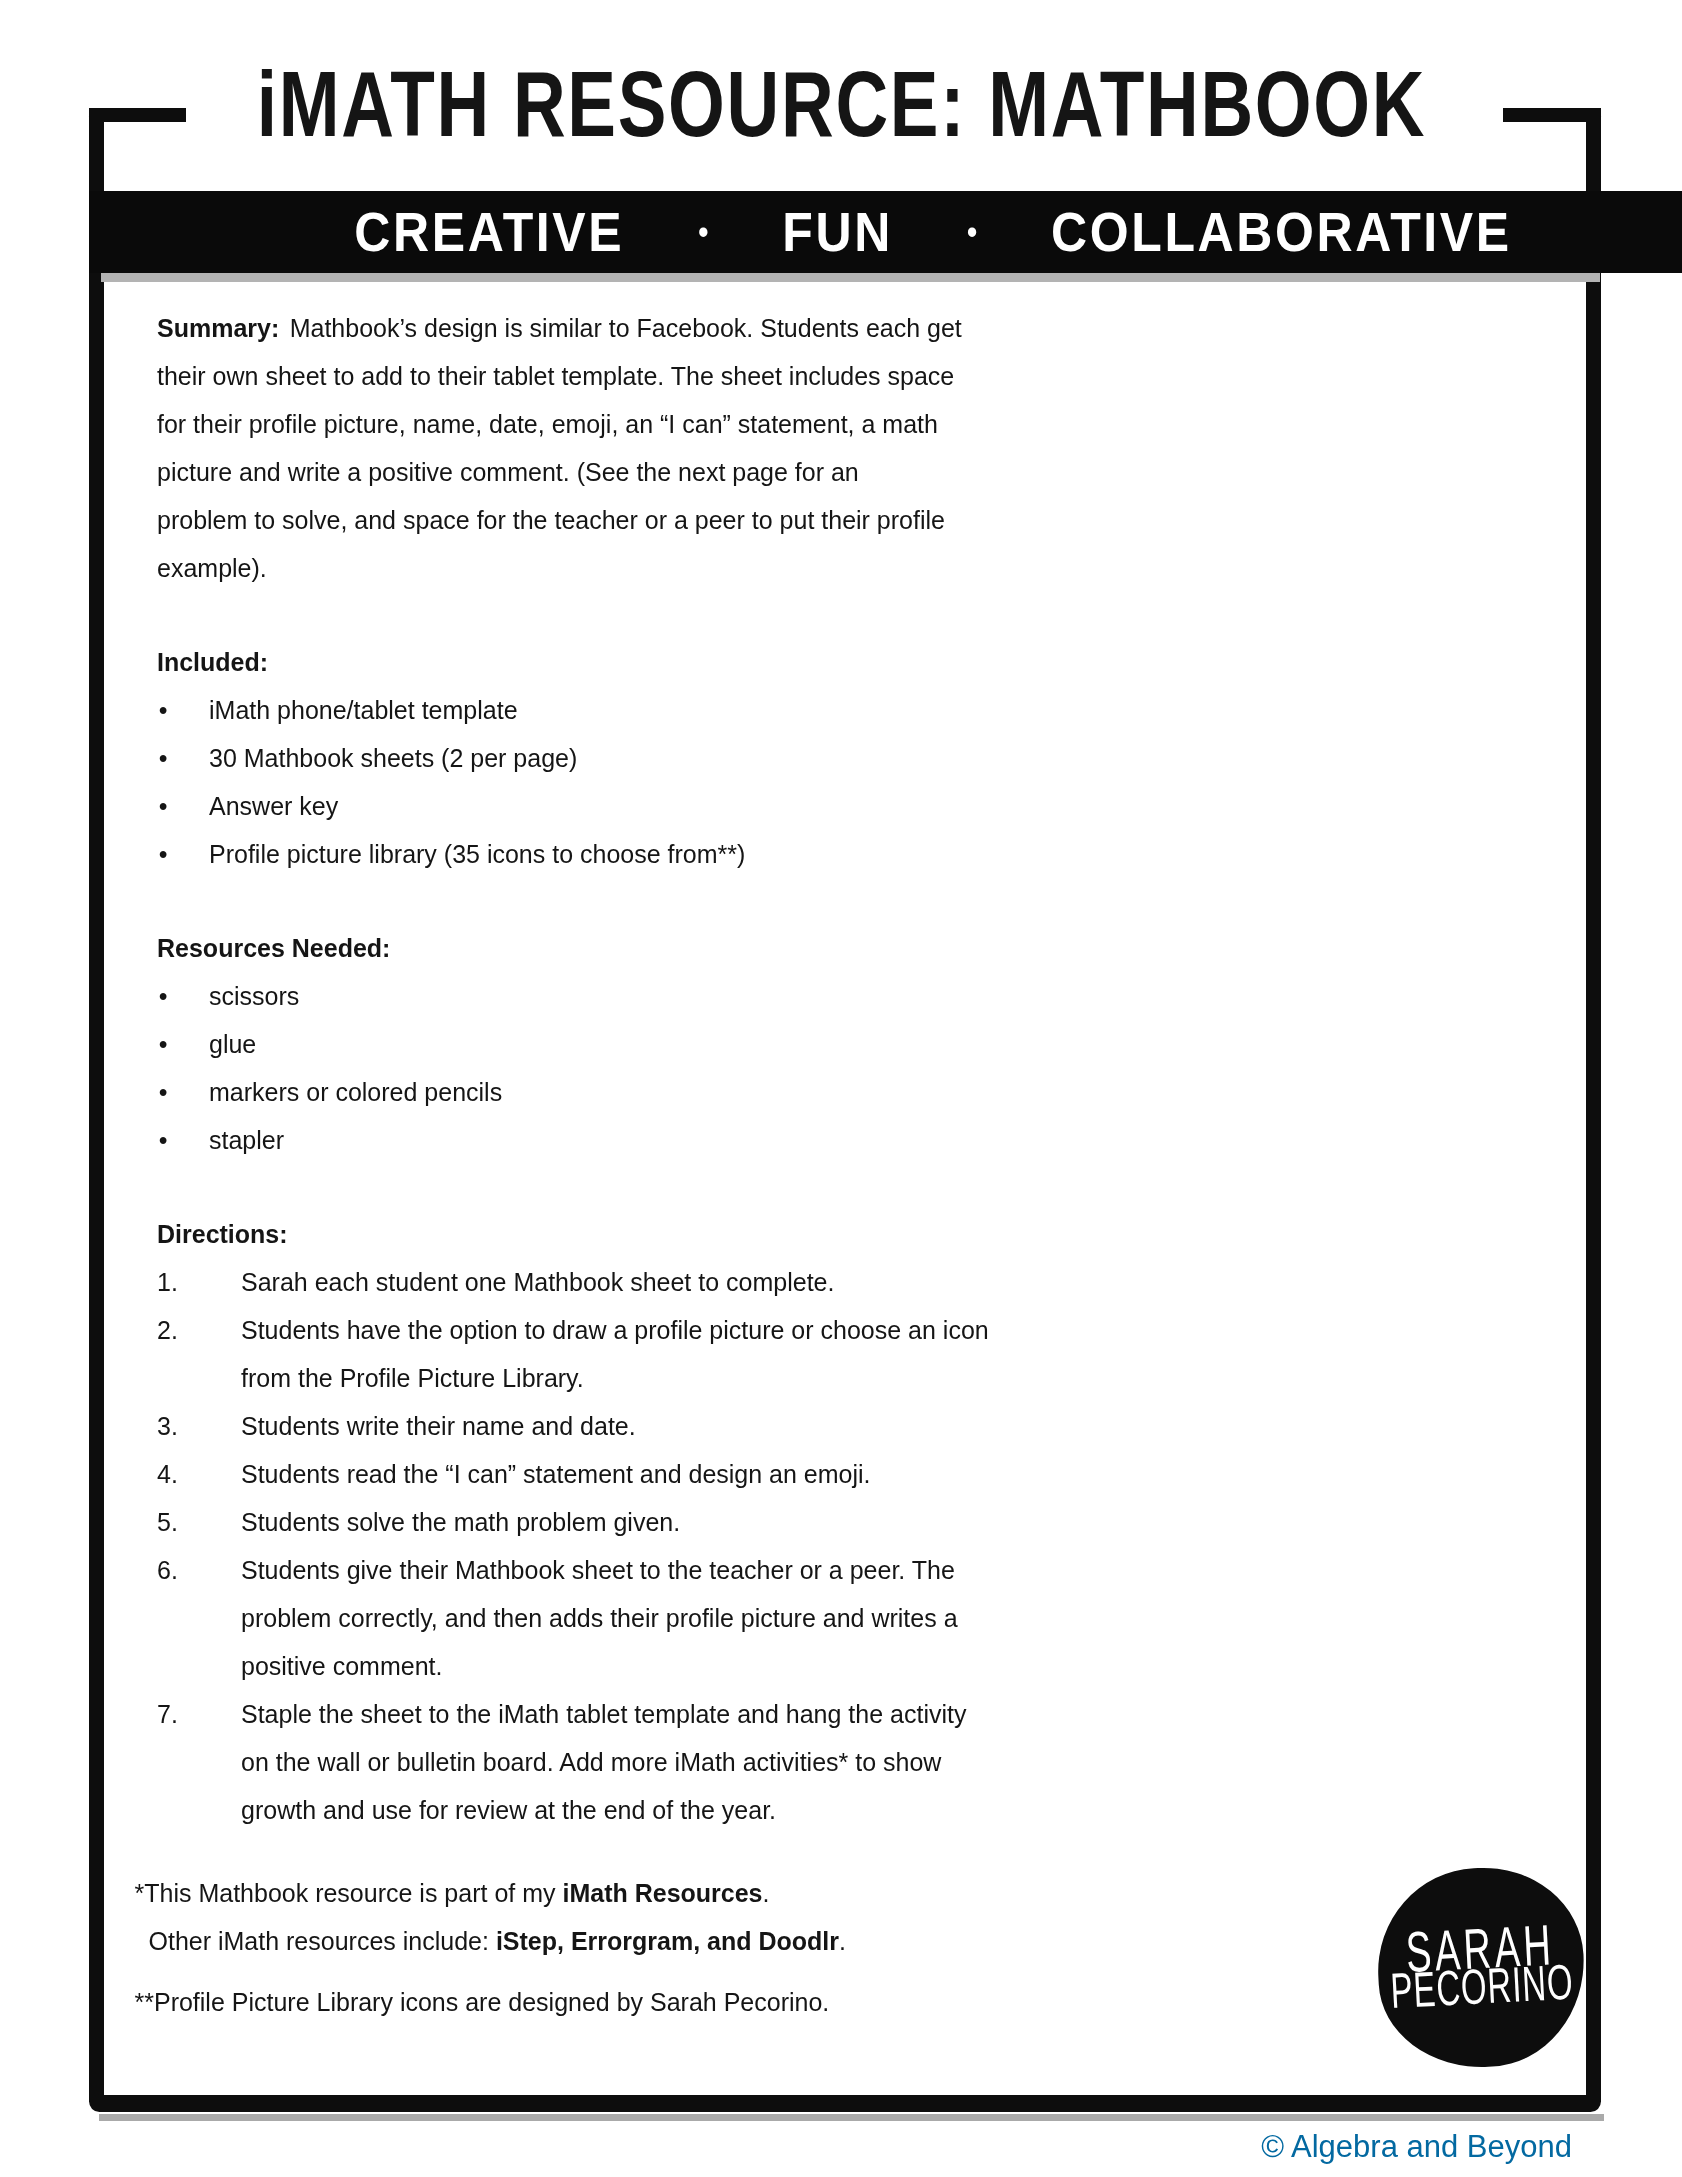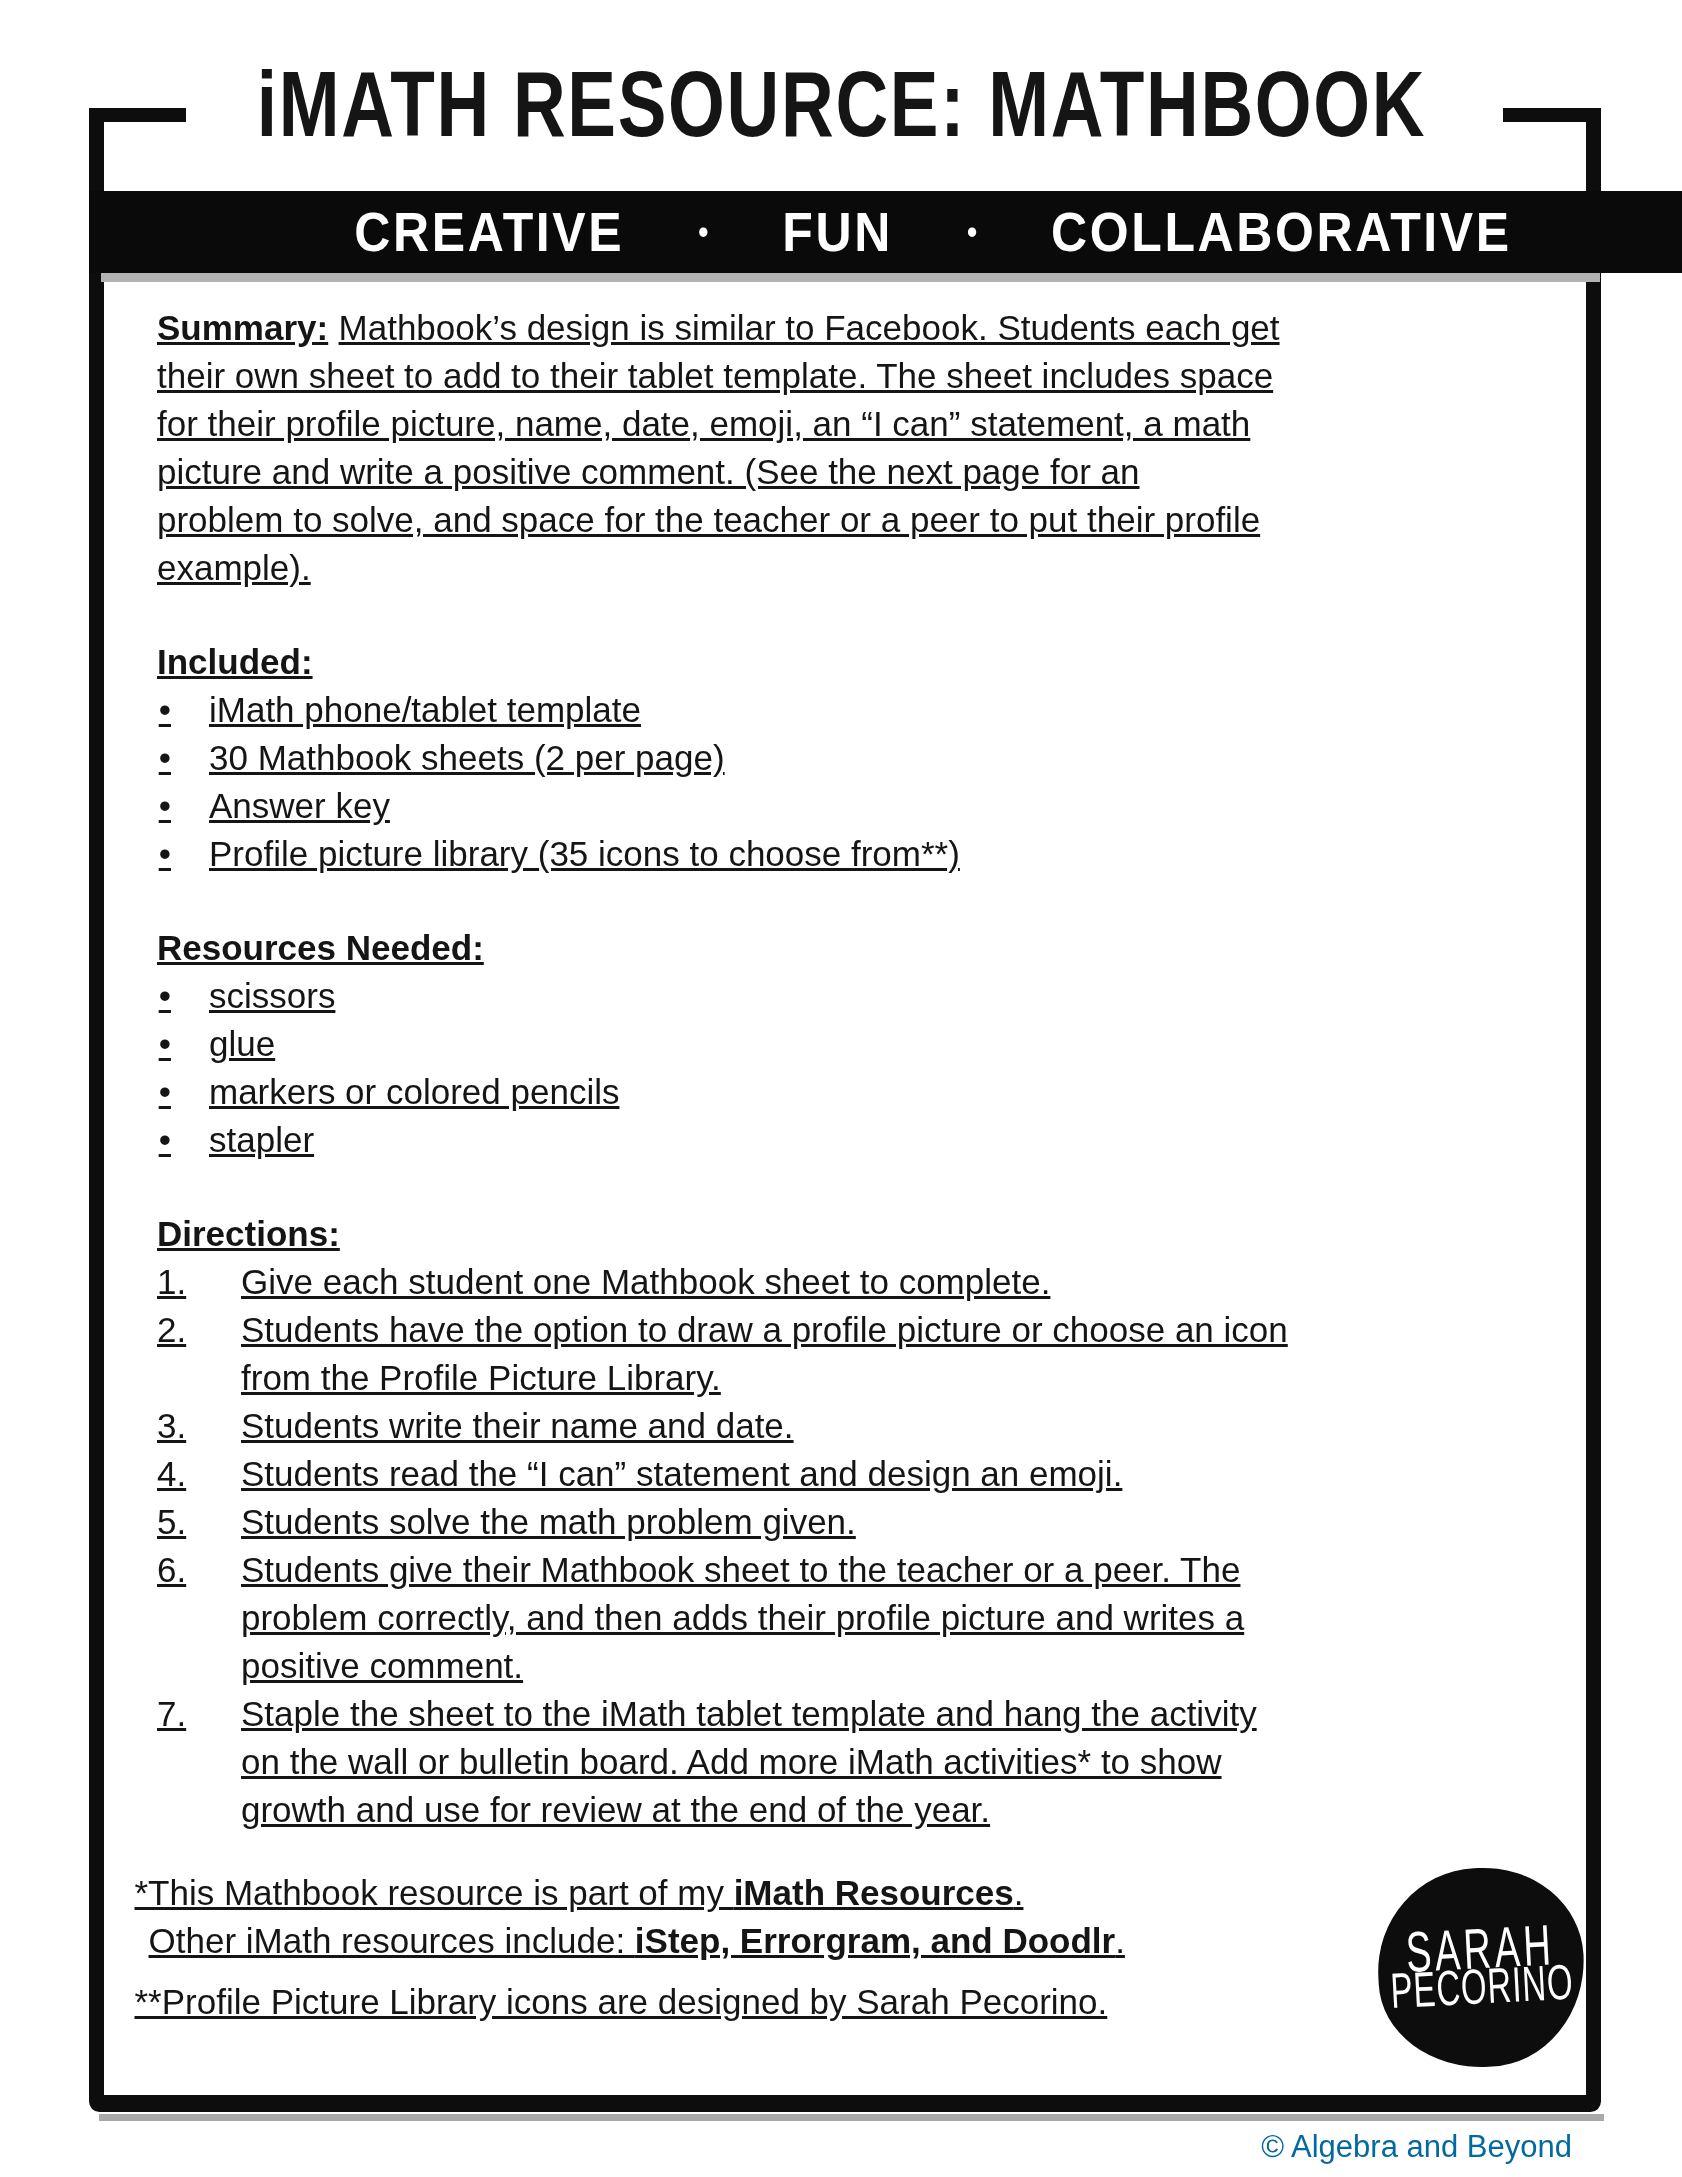--- a/index.html
+++ b/index.html
@@ -32,21 +32,21 @@
   .banner-inner {
     display:flex; align-items:center; color:#ffffff; font-weight:bold;
     font-size:50px; letter-spacing:2.6px; white-space:nowrap;
     transform:scale(1,1.12);
   }
   .banner-sep { font-size:29px; margin:0 74px; letter-spacing:0; }
   .banner-shadow { position:absolute; left:101px; top:273px; width:1499px; height:8.6px; background:#b3b3b3; }
   
   .content {
     position:absolute; left:157px; top:304px; width:1384px;
-    font-size:35px; line-height:48px;text-decoration:underline;
+    font-size:25px; line-height:48px;
   }
   .line { white-space:nowrap; }
   .b { font-weight:bold; }
   .b-label { font-weight:bold; margin-right:10.4px; }
   .sec { margin-top:46px; }
   .h { font-weight:bold; white-space:nowrap; }
   .bullet-row { display:grid; grid-template-columns:52px 1fr; }
   .bullet-row .dot { padding-left:1.7px; }
   .num-row { display:grid; grid-template-columns:84px 1fr; }
   
@@ -144,21 +144,21 @@
       <span class="line">stapler</span>
     </div>
   </div>
 
   <div class="sec">
     <div class="h">Directions:</div>
 
     <div class="num-row">
       <span class="num">1.</span>
       <div>
-        <div class="line">Give each student one Mathbook sheet to complete.</div>
+        <div class="line">Sarah each student one Mathbook sheet to complete.</div>
       </div>
     </div>
 
     <div class="num-row">
       <span class="num">2.</span>
       <div>
         <div class="line">Students have the option to draw a profile picture or choose an icon</div>
         <div class="line">from the Profile Picture Library.</div>
       </div>
     </div>

